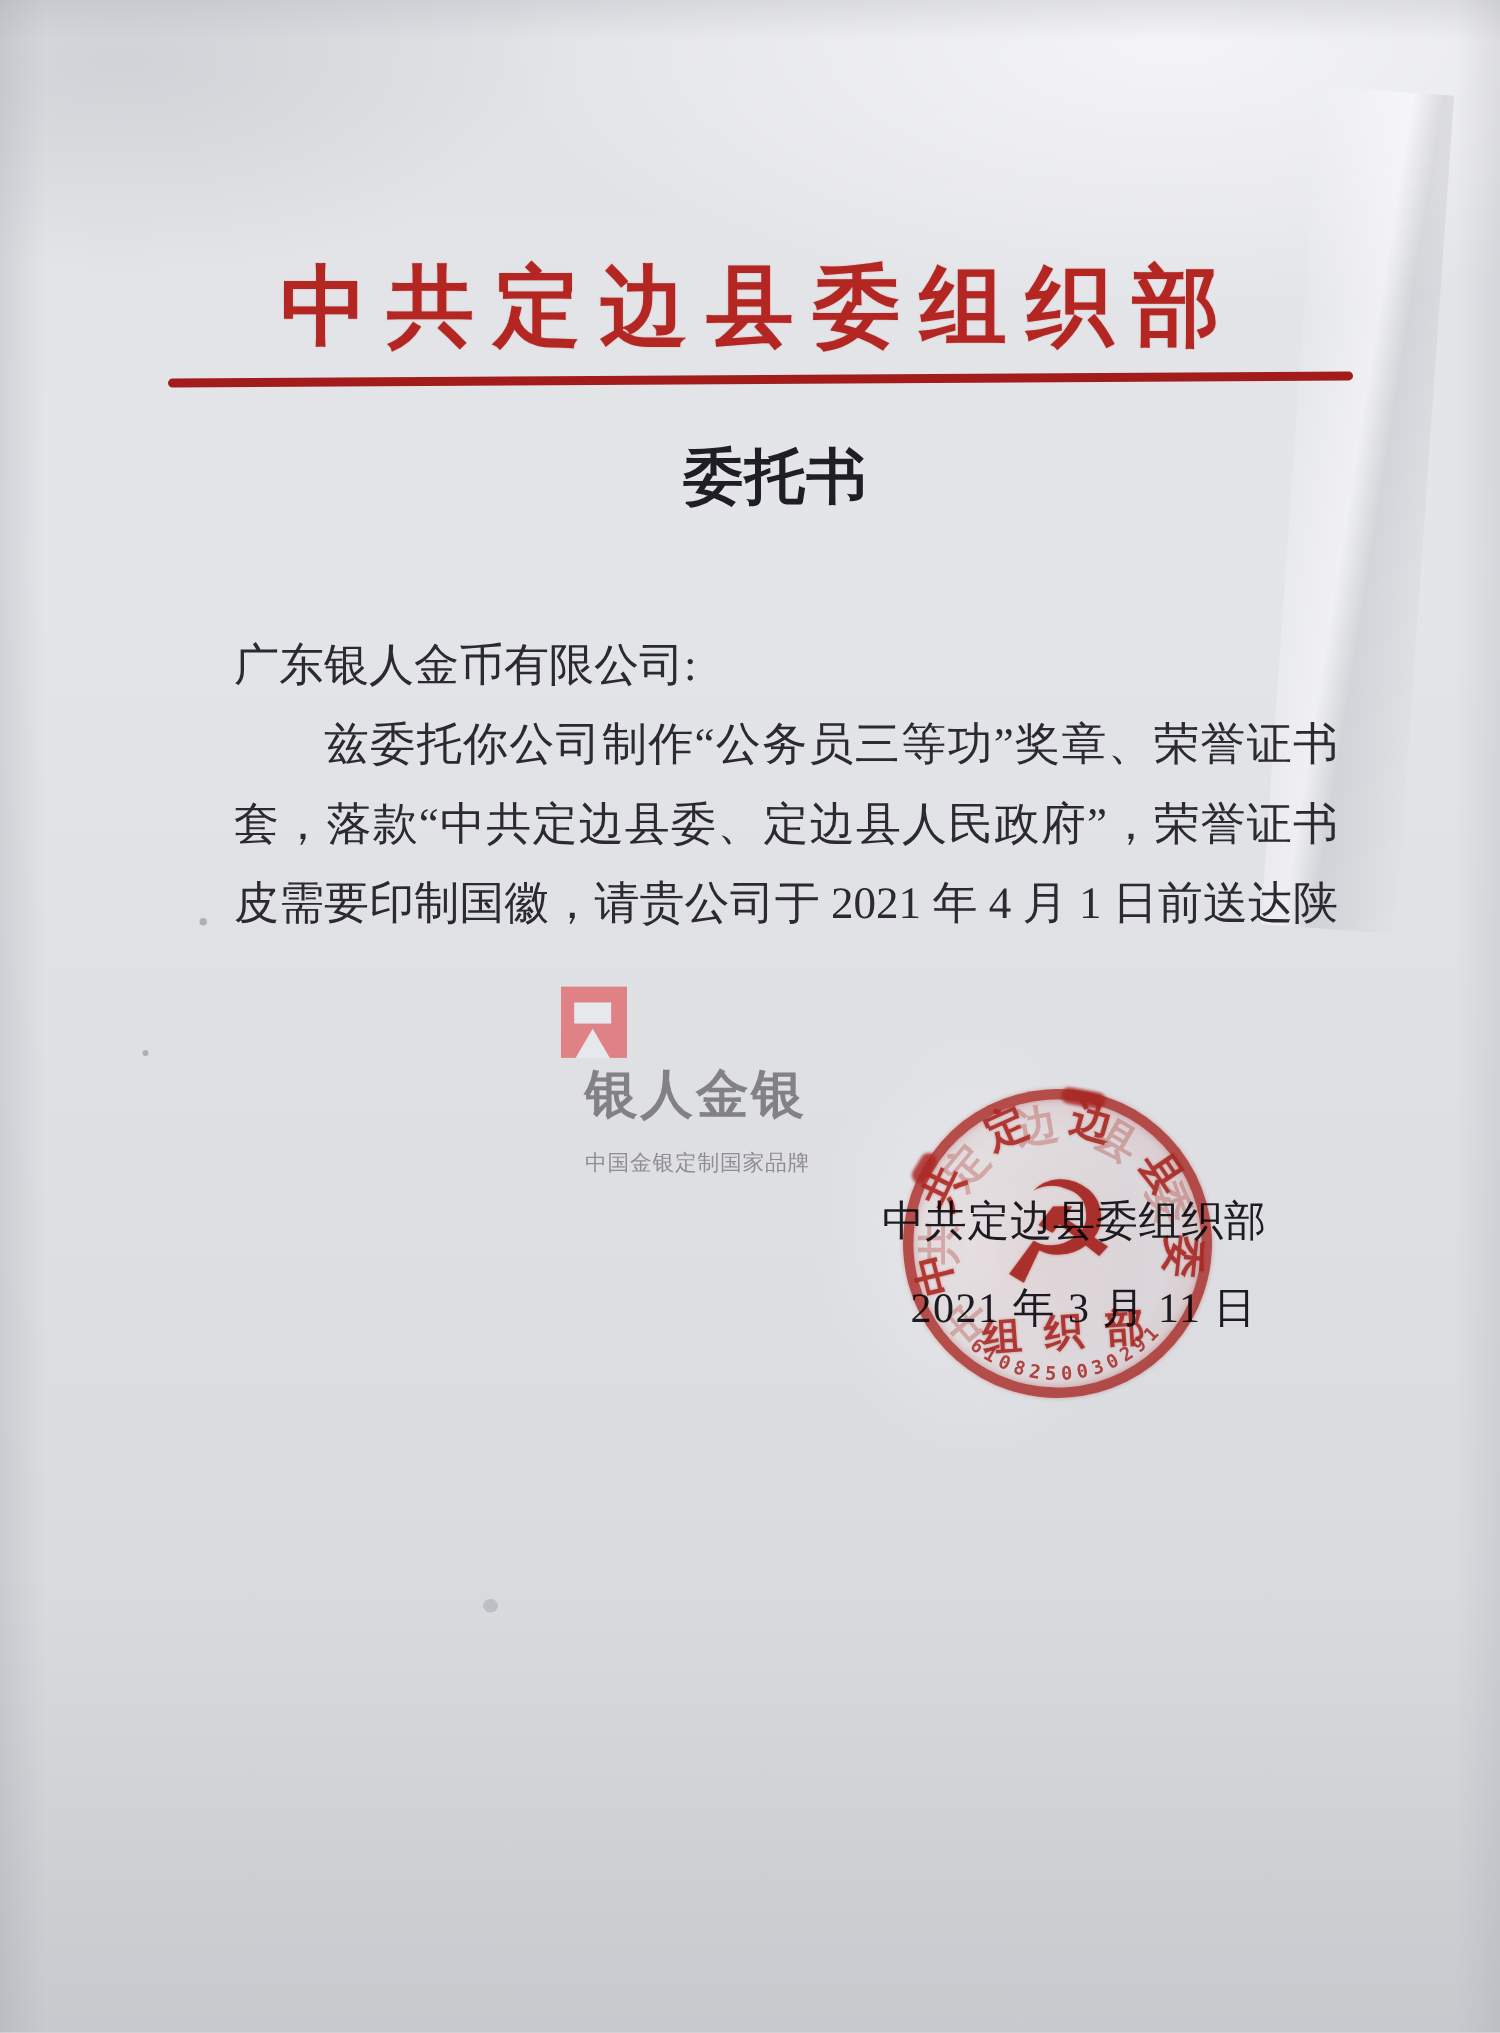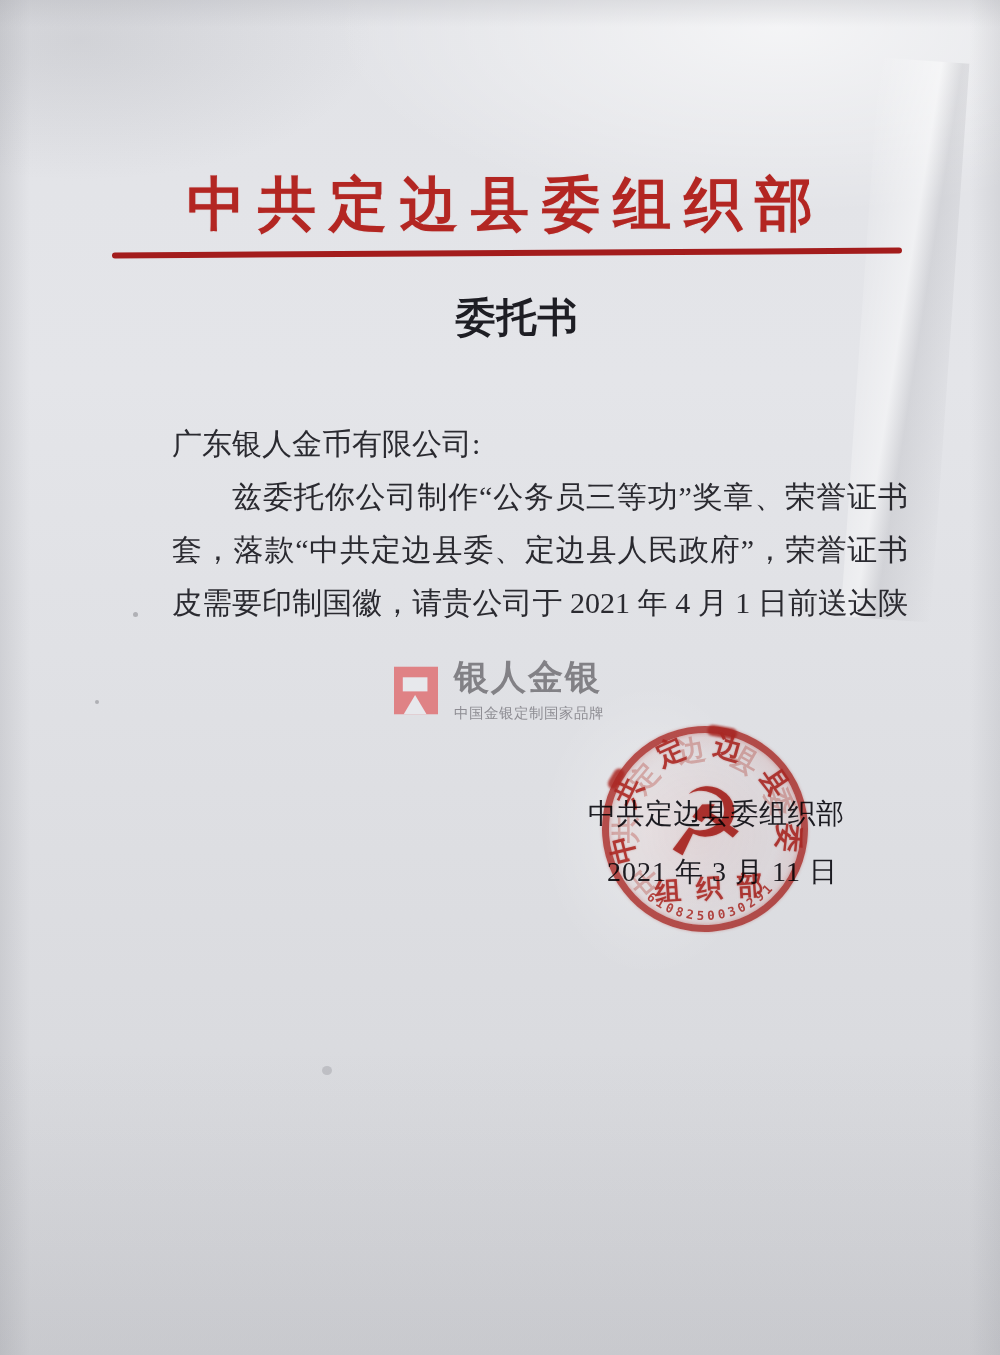--- a/index.html
+++ b/index.html
@@ -43,33 +43,33 @@
     position:absolute;left:112px;top:250px;width:790px;height:6px;
     background:#a31c1c;border-radius:3px;transform:rotate(-0.35deg);
   }
   .doc-title{
     position:absolute;left:0;right:0;top:290px;
     text-align:center;transform:translateX(17px);
     font-size:40px;font-weight:600;color:#1e1e24;
     letter-spacing:1px;white-space:nowrap;
   }
   .letter-body{
-    position:absolute;left:172px;top:419px;width:736px;
+    position:absolute;left:156px;top:419px;width:736px;
     font-size:30px;color:#2a2a30;
   }
   .line{height:53px;line-height:50px;white-space:nowrap;}
   .line.justify{white-space:normal;text-align:justify;text-align-last:justify;overflow:hidden;}
   .line.indent{padding-left:60px;}
 
-  .watermark{position:absolute;left:394px;top:654px;display:flex;align-items:center;opacity:.92;}
+  .watermark{position:absolute;left:374px;top:654px;display:flex;align-items:flex-start;opacity:.92;flex-direction:column;}
   .wm-logo{width:44px;height:49px;margin-top:3px;opacity:.85;}
   .wm-text{margin-left:16px;}
   .wm-brand{font-size:35px;font-weight:bold;letter-spacing:2px;color:rgba(108,107,112,.88);
     font-family:"Liberation Sans","DejaVu Sans",sans-serif;white-space:nowrap;}
-  .wm-tagline{margin-top:3px;font-size:14.5px;letter-spacing:0.5px;color:rgba(128,127,133,.92);
+  .wm-tagline{margin-top:13px;font-size:14.5px;letter-spacing:0.5px;color:rgba(128,127,133,.92);
     font-family:Liberation Mono, monospace;white-space:nowrap;}
 
   .sig-org{position:absolute;left:588px;top:795px;font-size:28px;color:#1c1c22;letter-spacing:0.5px;z-index:2;white-space:nowrap;}
   .sig-date{position:absolute;left:607px;top:853px;font-size:28px;color:#1c1c22;letter-spacing:1px;z-index:2;white-space:nowrap;}
 
   
   .seal{
     position:absolute;left:602px;top:726px;width:206px;height:206px;
     z-index:3;mix-blend-mode:multiply;transform:rotate(-4deg);
   }

